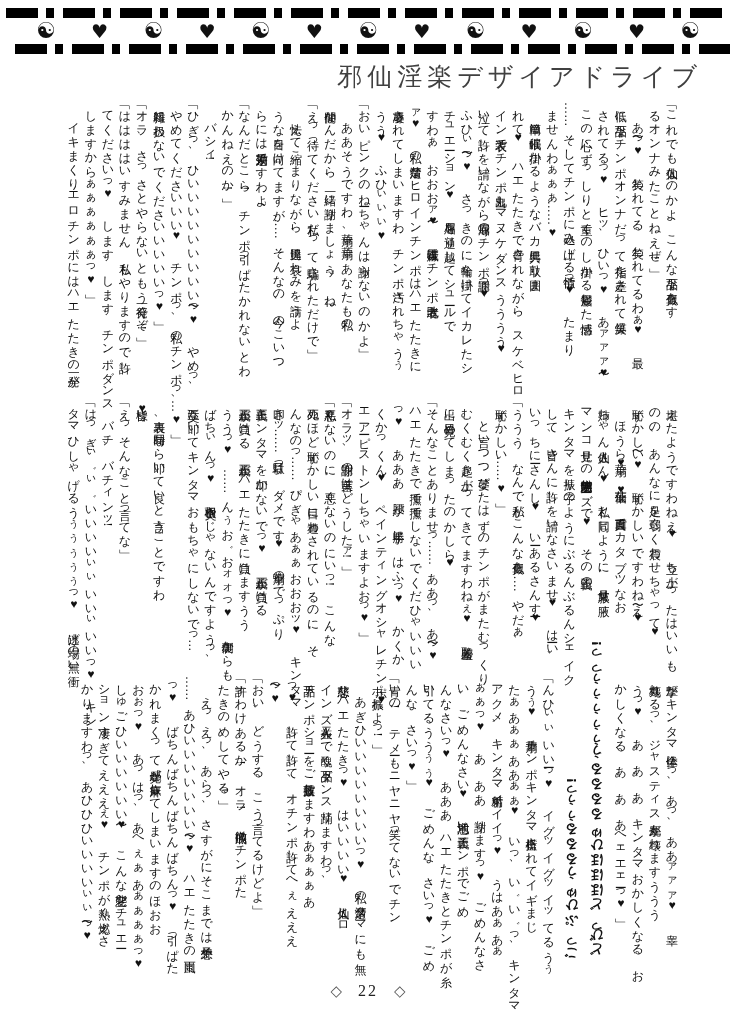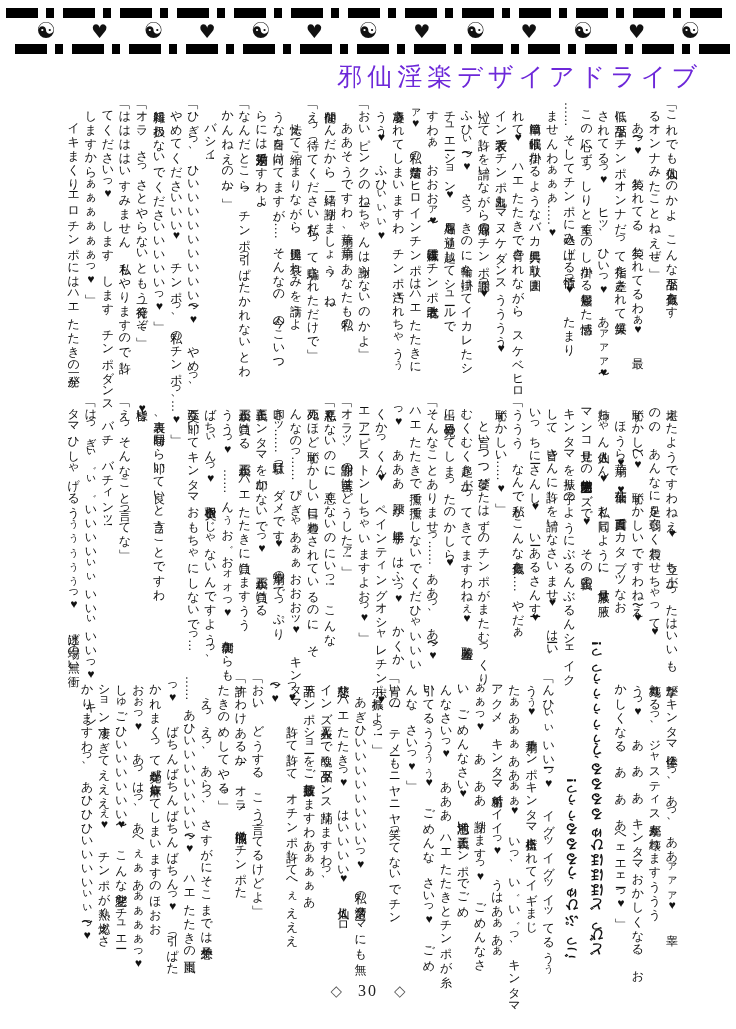--- a/index.html
+++ b/index.html
@@ -16,21 +16,21 @@
   .deco-border{position:absolute;top:8px;left:6px;right:6px;height:46px;}
   .dashrow{height:10px;background:repeating-linear-gradient(90deg,#000 0 32px,#fff 32px 40px,#000 40px 48px,#fff 48px 57px);}
   .dashrow.bottom{background:repeating-linear-gradient(90deg,#fff 0 9px,#000 9px 41px,#fff 41px 49px,#000 49px 57px);}
   .glyphrow{display:flex;justify-content:space-between;align-items:center;height:26px;padding:0 30px;}
   .bglyph{font-size:22px;line-height:1;font-family:"DejaVu Sans",sans-serif;}
   .bglyph:nth-child(even){font-size:19px;}
   
   .title-row{position:absolute;top:60px;right:34px;text-align:right;}
   .title-row h1{
     margin:0;font-size:25px;font-weight:400;letter-spacing:5px;
-    font-family:Liberation Sans, sans-serif;color:#6d28d9;
+    font-family:Liberation Sans, sans-serif;color:#404040;
   }
   
   .vblock{
     position:absolute;right:56px;width:622px;
     writing-mode:vertical-rl;text-orientation:mixed;
     font-size:12px;
   }
   .vblock .vline{line-height:17.1px;white-space:nowrap;letter-spacing:0.3px;}
   #block1{top:102px;height:294px;}
   #block2{top:400px;height:274px;}
@@ -184,16 +184,16 @@
       <div class="vline">……あひいいいいいいい〜っ♥　ハエたたきの雨嵐</div>
       <div class="vline">っ♥　ばちんばちんばちんばちんっ♥　引っぱた</div>
       <div class="vline">かれまくって感覚が麻痺してしまいますのほおお</div>
       <div class="vline">おぉっ♥　あっはっ、あへぇぁあぁぁぁぁっ♥</div>
       <div class="vline">しゅごひいいいいいい〜♥　こんな変態シチュエー</div>
       <div class="vline">ション凄すぎてえええぇ♥　チンポが熱く燃えさ</div>
       <div class="vline">かりますわっ、あひひひいいいいぃぃ〜っ♥</div>
     </div>
 
   <div class="footer">
-    <span class="diamond">◇</span><span class="pnum">30</span><span class="diamond">◇</span>
+    <span class="diamond">◇</span><span class="pnum">22</span><span class="diamond">◇</span>
   </div>
 
 </div>
 
 </body></html>

